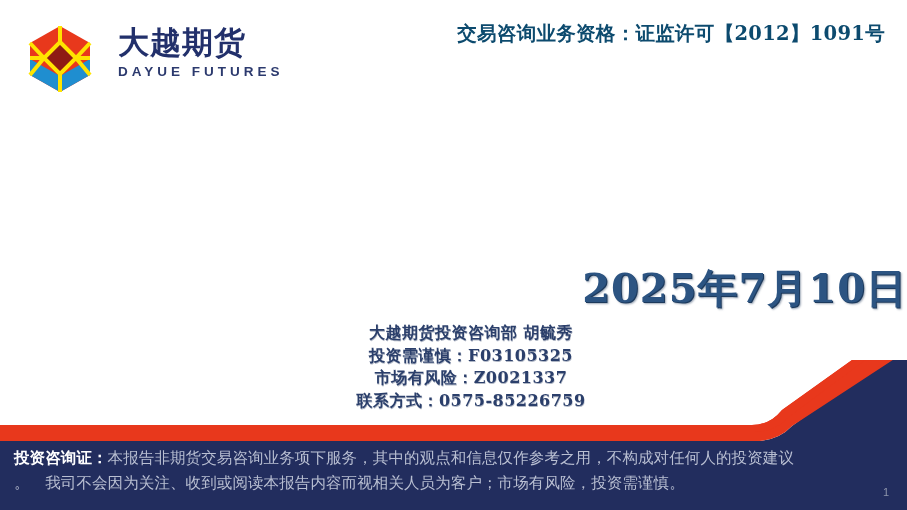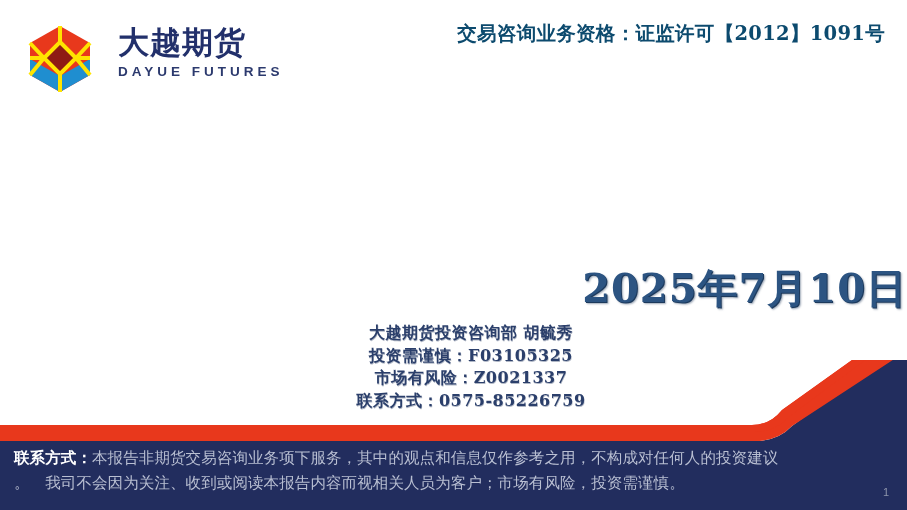--- a/index.html
+++ b/index.html
@@ -205,19 +205,19 @@
   <svg class="deco" viewBox="0 0 907 150" preserveAspectRatio="none">
 
     <path d="M0,81 L755,81 Q778,81 792,66 L890,-6 L907,-6 L907,150 L0,150 Z" fill="#222d5e"></path>
 
     <path d="M0,65 L752,65 Q770,65 782,50 L880,-20 L905,-20 L905,-8 L792,66 Q778,81 755,81 L0,81 Z" fill="#e8381c"></path>
     <path d="M0,65 L752,65 Q770,65 782,50 L880,-20 L892,-20 L790,56 Q776,72 754,72 L0,72 Z" fill="#e8381c"></path>
   </svg>
 
   <div class="footer">
     <div class="footer-line">
-      <span class="footer-strong">联系方式：</span><span>本报告非期货交易咨询业务项下服务，其中的观点和信息仅作参考之用，不构成对任何人的投资建议</span>
+      <span class="footer-strong">投资咨询证：</span><span>本报告非期货交易咨询业务项下服务，其中的观点和信息仅作参考之用，不构成对任何人的投资建议</span>
     </div>
     <div class="footer-line">。　我司不会因为关注、收到或阅读本报告内容而视相关人员为客户；市场有风险，投资需谨慎。</div>
   </div>
   <div class="page-number">1</div>
 
 </div>
 
 </body></html>

